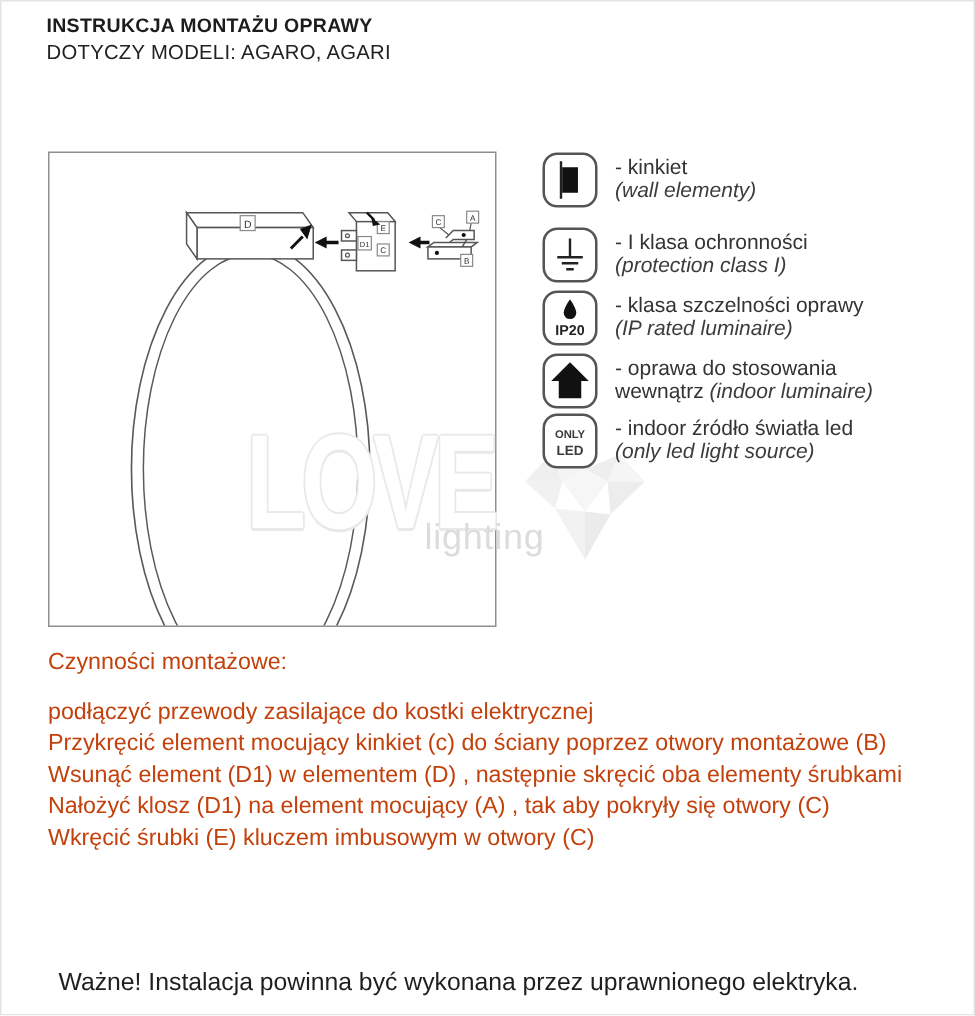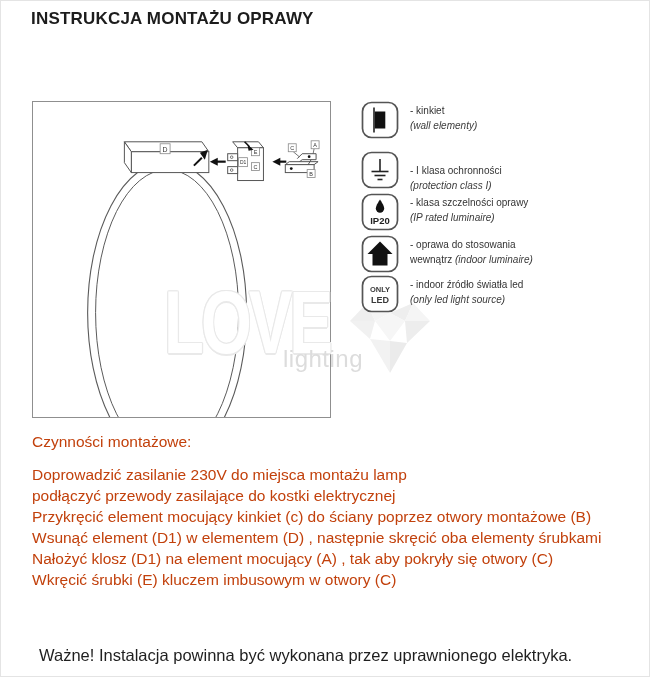--- a/index.html
+++ b/index.html
@@ -4,37 +4,37 @@
 <style>
   * { margin:0; padding:0; box-sizing:border-box; }
   html,body { background:#fff; }
   body { font-family:"Liberation Sans", sans-serif; }
   .page {
     position:relative; width:650px; height:677px; background:#ffffff;
     border:1px solid #e4e4e4; overflow:hidden;
   }
   
   .header { position:absolute; left:30px; top:8px; z-index:4; }
-  .title { font-size:17px; font-weight:bold; color:#1c1c1c; letter-spacing:.2px; }
+  .title { font-size:13px; font-weight:bold; color:#1c1c1c; letter-spacing:.2px; }
   .subtitle { margin-top:3px; font-size:13.5px; color:#222; letter-spacing:.2px; }
 
   
   .diagram-box {
     position:absolute; left:31px; top:100px; width:299px; height:317px;
     border:1px solid #8f8f8f; z-index:1; background:#fff;
   }
   .diagram-box svg { display:block; width:100%; height:100%; }
 
   
   .legend { position:absolute; left:360px; top:98px; width:265px; z-index:3; }
   .legend-row { position:absolute; left:0; display:flex; align-items:flex-start; }
   .legend-row .icon-frame { flex:0 0 38px; }
-  .legend-text { margin-left:11px; padding-top:3px; font-size:10px; color:#333; line-height:14.5px; }
+  .legend-text { margin-left:11px; padding-top:3px; font-size:14px; color:#333; line-height:14.5px; }
   .legend-text .l2 em { font-style:italic; color:#3c3c3c; }
-  .r1 { top:2px; } .r2 { top:52px;align-items:flex-end; } .r3 { top:94px; } .r4 { top:136px; } .r5 { top:176px; }
+  .r1 { top:2px; } .r2 { top:52px; } .r3 { top:94px; } .r4 { top:136px; } .r5 { top:176px; }
 
   
   .wm-love {
     position:absolute; left:163px; top:270px; z-index:2;
     font-size:86px; font-weight:bold; letter-spacing:-4px; color:#ffffff;
     transform:scale(0.76,1.04); transform-origin:left top; white-space:nowrap;
     text-shadow:1.5px 0 #e9e9e9,-1.5px 0 #e9e9e9,0 1.5px #e9e9e9,0 -1.5px #e9e9e9,
                 1px 1px #e9e9e9,-1px -1px #e9e9e9,1px -1px #e9e9e9,-1px 1px #e9e9e9;
   }
   .wm-lighting {
@@ -53,20 +53,21 @@
   .footer { position:absolute; left:38px; top:645px; z-index:4;
             font-size:16.5px; color:#1f1f1f; white-space:nowrap; }
 </style>
 </head>
 <body>
 
 <div class="page">
 
   <div class="header">
     <div class="title">INSTRUKCJA MONTAŻU OPRAWY</div>
+    <div class="subtitle">DOTYCZY MODELI: AGARO, AGARI</div>
   </div>
 
   <div class="diagram-box">
     <svg viewBox="0 0 299 317">
 
       <g>
         <ellipse cx="135" cy="212" rx="80" ry="152" fill="none" stroke="#5a5a5a" stroke-width="1.1"></ellipse>
         <ellipse cx="135" cy="212" rx="72" ry="144" fill="none" stroke="#5a5a5a" stroke-width="1"></ellipse>
       </g>
 
@@ -229,21 +230,20 @@
       <span class="legend-text">
         <span class="l1">- indoor źródło światła led</span><br>
         <span class="l2"><span></span><em>(only led light source)</em></span>
       </span>
     </div>
 
   </div>
 
   <div class="instructions">
     <div class="heading">Czynności montażowe:</div>
-    <div class="step">Doprowadzić zasilanie 230V do miejsca montażu lamp</div>
     <div class="step">podłączyć przewody zasilające do kostki elektrycznej</div>
     <div class="step">Przykręcić element mocujący kinkiet (c) do ściany poprzez otwory montażowe (B)</div>
     <div class="step">Wsunąć element (D1) w elementem (D) , następnie skręcić oba elementy śrubkami</div>
     <div class="step">Nałożyć klosz (D1) na element mocujący (A) , tak aby pokryły się otwory (C)</div>
     <div class="step">Wkręcić śrubki (E) kluczem imbusowym w otwory (C)</div>
   </div>
 
   <div class="footer">Ważne! Instalacja powinna być wykonana przez uprawnionego elektryka.</div>
 
 </div>

